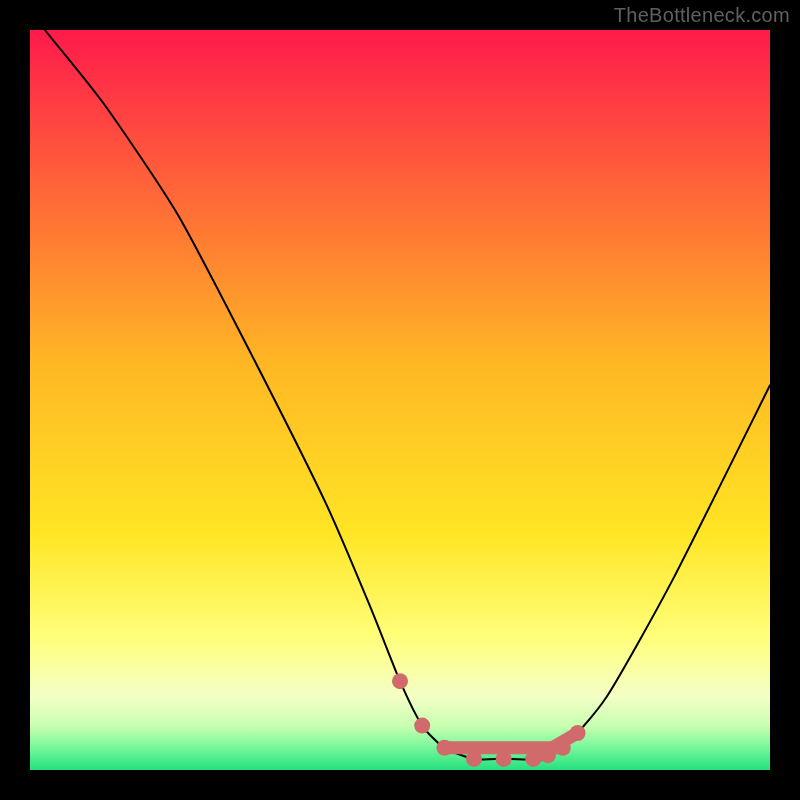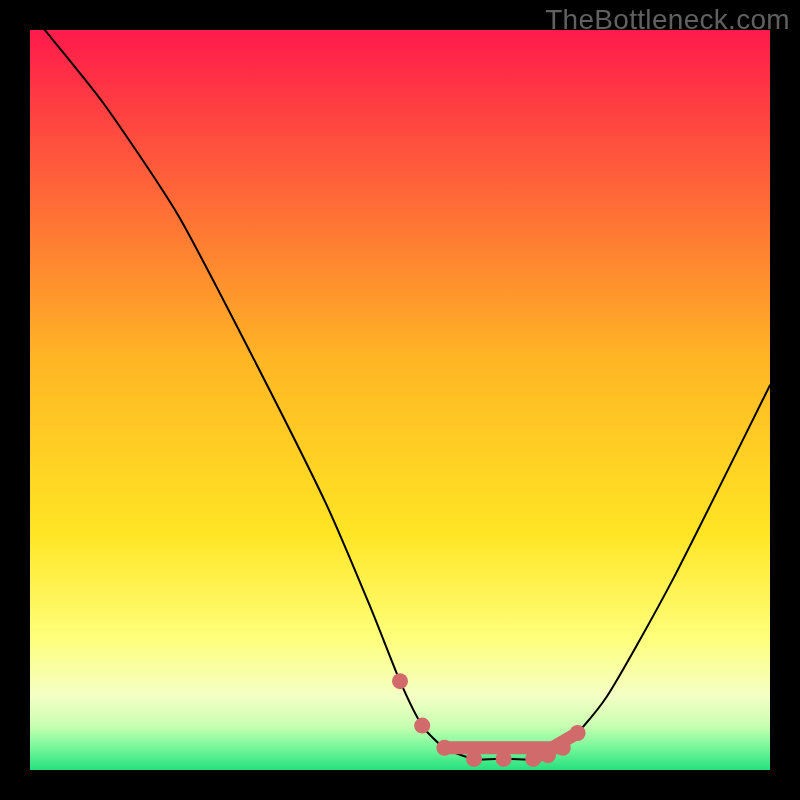--- a/index.html
+++ b/index.html
@@ -15,21 +15,21 @@
     position: relative;
     width: 800px;
     height: 800px;
     background: #000;
   }
   .watermark {
     position: absolute;
     top: 4px;
     right: 10px;
     color: #606060;
-    font-size: 28px;
+    font-size: 20px;
     font-weight: 400;
     letter-spacing: 0.3px;
     z-index: 5;
   }
   .plot-area {
     position: absolute;
     left: 30px;
     top: 30px;
     width: 740px;
     height: 740px;

